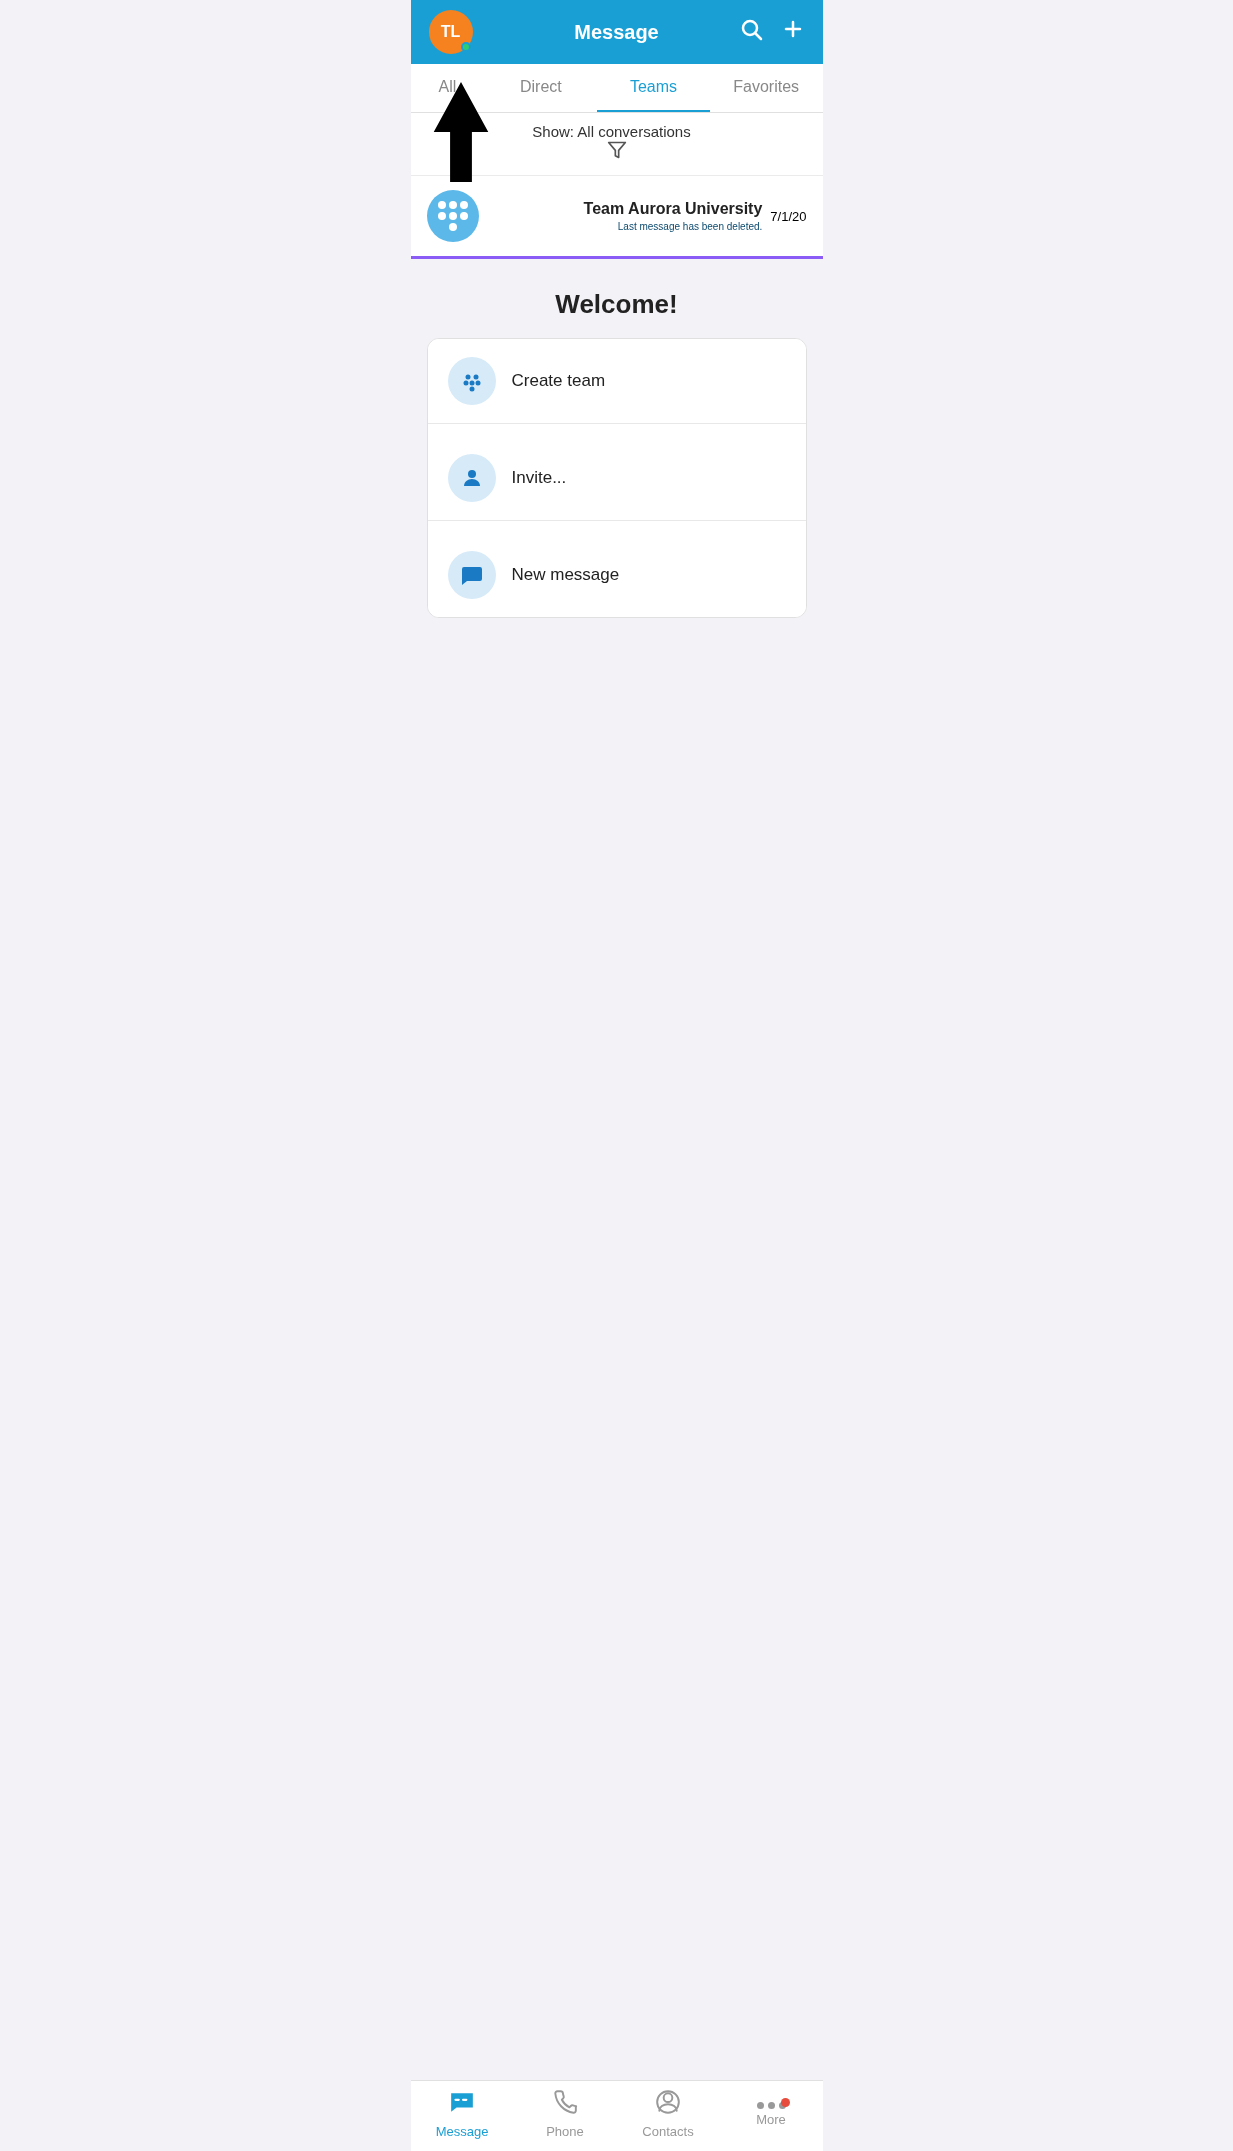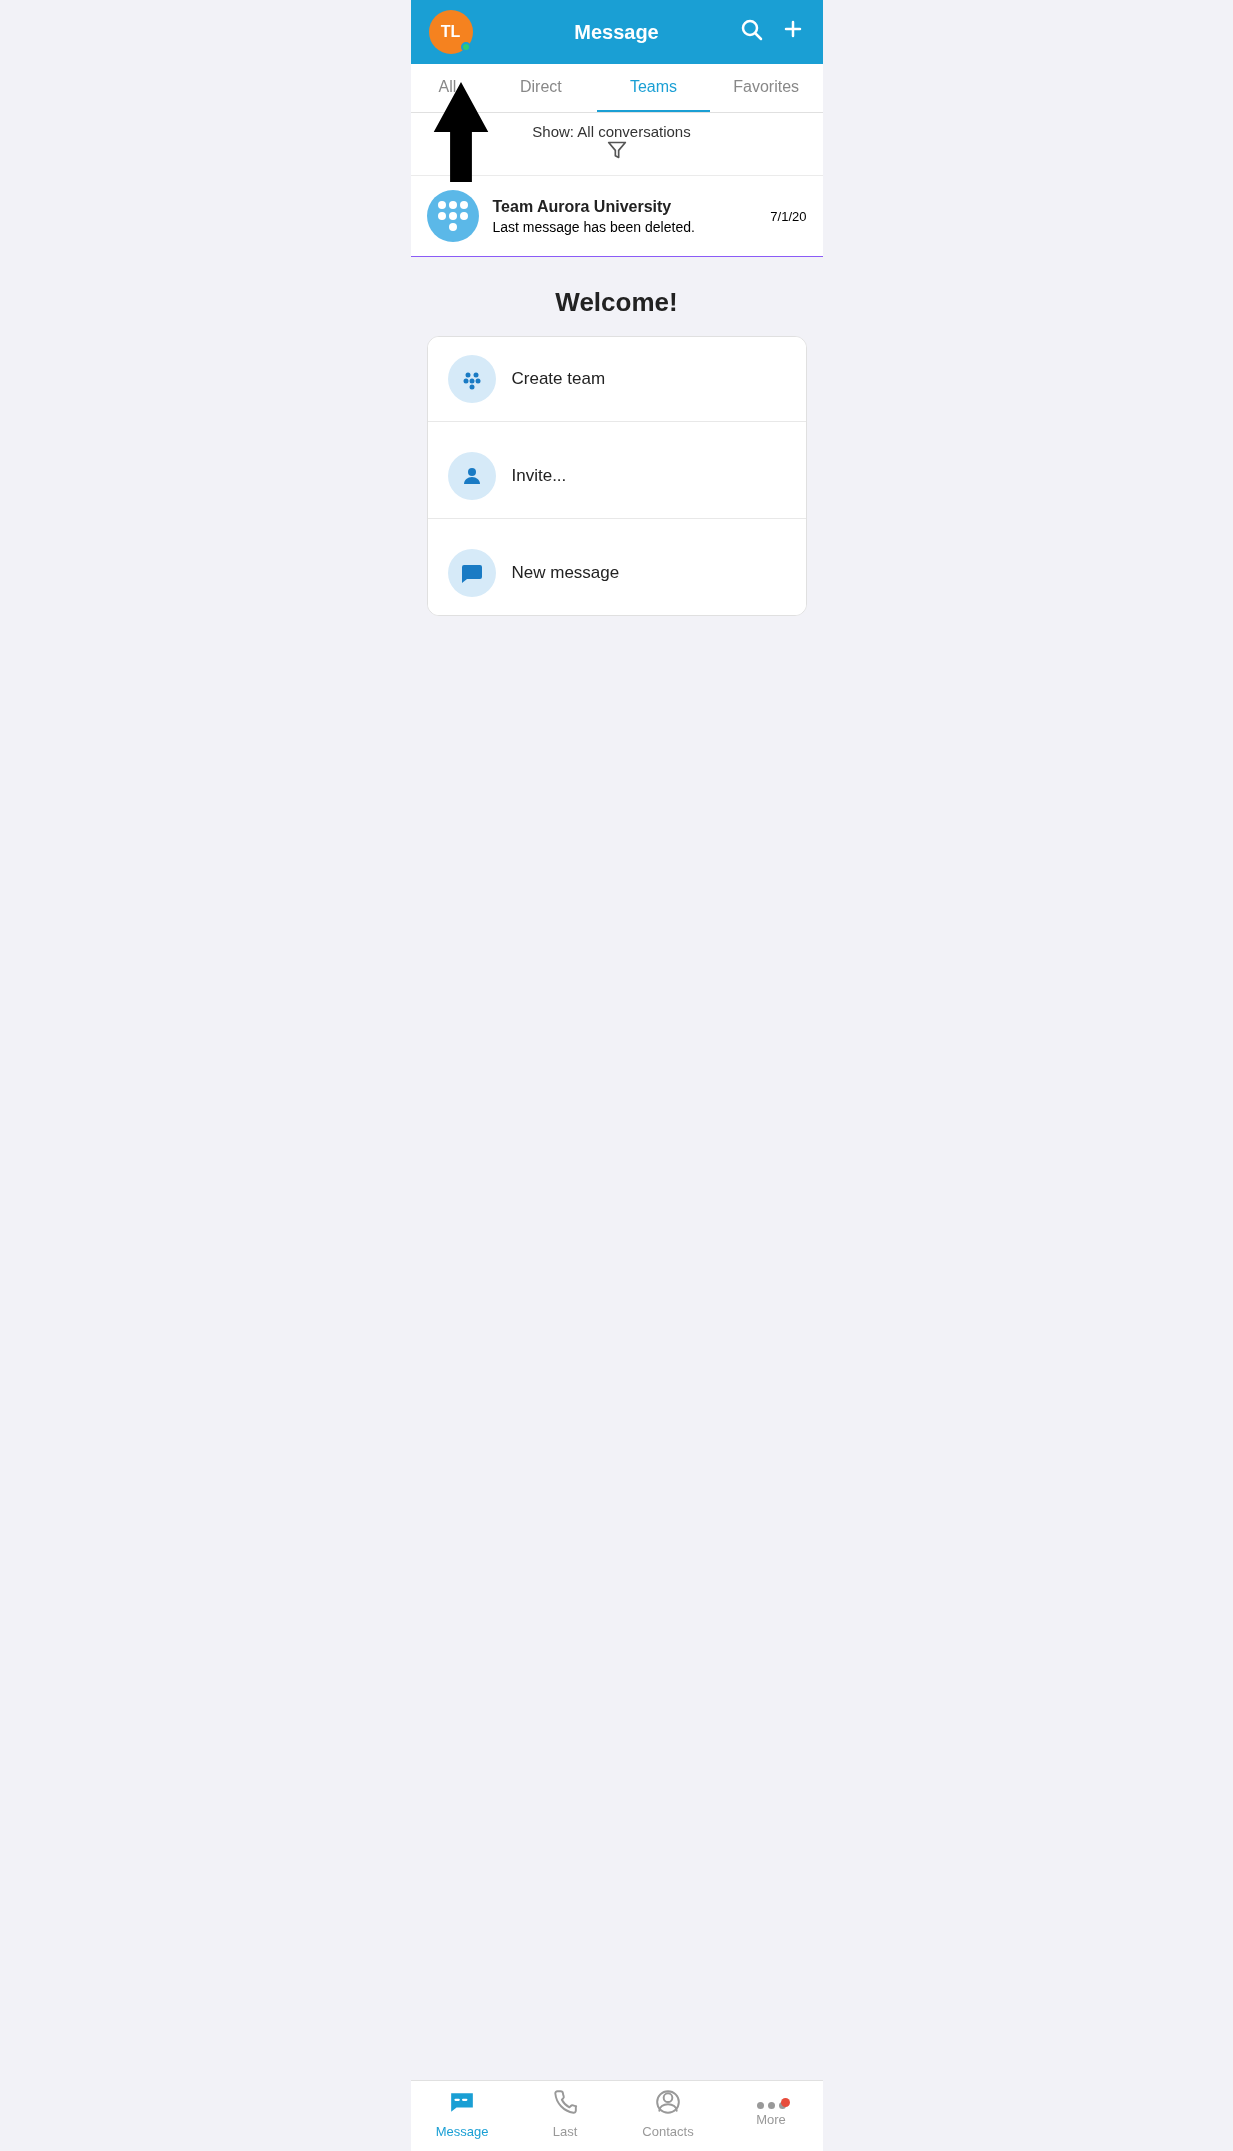--- a/index.html
+++ b/index.html
@@ -119,22 +119,23 @@
       color: #555;
       font-size: 18px;
     }
 
     
     .conversation-item {
       background: white;
       display: flex;
       align-items: center;
       padding: 14px 16px;
-      border-bottom: 1px solid #8b5cf6;
+      border-bottom: 3px solid #8b5cf6;
       cursor: pointer;
+      text-align: right;
     }
     .conv-avatar {
       width: 52px;
       height: 52px;
       border-radius: 50%;
       background: #5bb8e8;
       display: flex;
       align-items: center;
       justify-content: center;
       margin-right: 14px;
@@ -155,22 +156,22 @@
     .conv-info {
       flex: 1;
     }
     .conv-name {
       font-size: 16px;
       font-weight: 600;
       color: #222;
       margin-bottom: 3px;
     }
     .conv-msg {
-      font-size: 14px;
-      color: #000000;
+      font-size: 10px;
+      color: #0c4a6e;
     }
     .conv-time {
       font-size: 13px;
       color: #000000;
       margin-left: 8px;
     }
 
     
     .welcome-section {
       padding: 30px 16px 10px;
@@ -441,21 +442,21 @@
       </span>
       <span class="nav-label active">Message</span>
     </div>
 
     <div class="nav-item">
       <span class="nav-icon">
         <svg width="26" height="26" viewBox="0 0 24 24" fill="none" stroke="#999" stroke-width="1.8" stroke-linecap="round" stroke-linejoin="round">
           <path d="M22 16.92v3a2 2 0 01-2.18 2A19.79 19.79 0 013.07 4.18 2 2 0 015.06 2h3a2 2 0 012 1.72c.127.96.361 1.903.7 2.81a2 2 0 01-.45 2.11L9.09 9.91a16 16 0 006.99 7l1.27-1.27a2 2 0 012.11-.45c.908.339 1.85.573 2.81.7A2 2 0 0122 16.92z"></path>
         </svg>
       </span>
-      <span class="nav-label">Last</span>
+      <span class="nav-label">Phone</span>
     </div>
 
     <div class="nav-item">
       <span class="nav-icon">
         <svg width="26" height="26" viewBox="0 0 24 24" fill="none" stroke="#999" stroke-width="1.8" stroke-linecap="round" stroke-linejoin="round">
           <circle cx="12" cy="8" r="4"></circle>
           <circle cx="12" cy="12" r="10" fill="none"></circle>
           <path d="M4 20c0-3.3 3.6-6 8-6s8 2.7 8 6"></path>
         </svg>
       </span>

